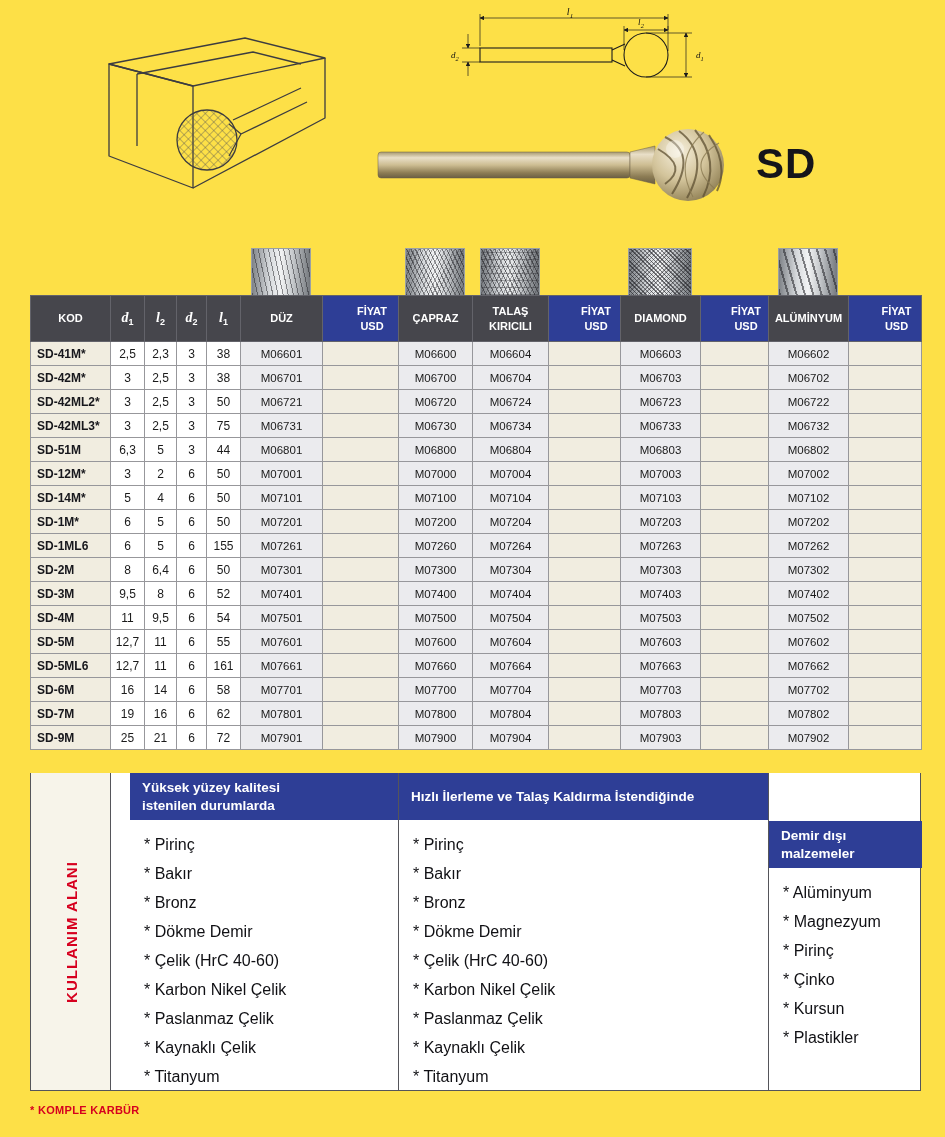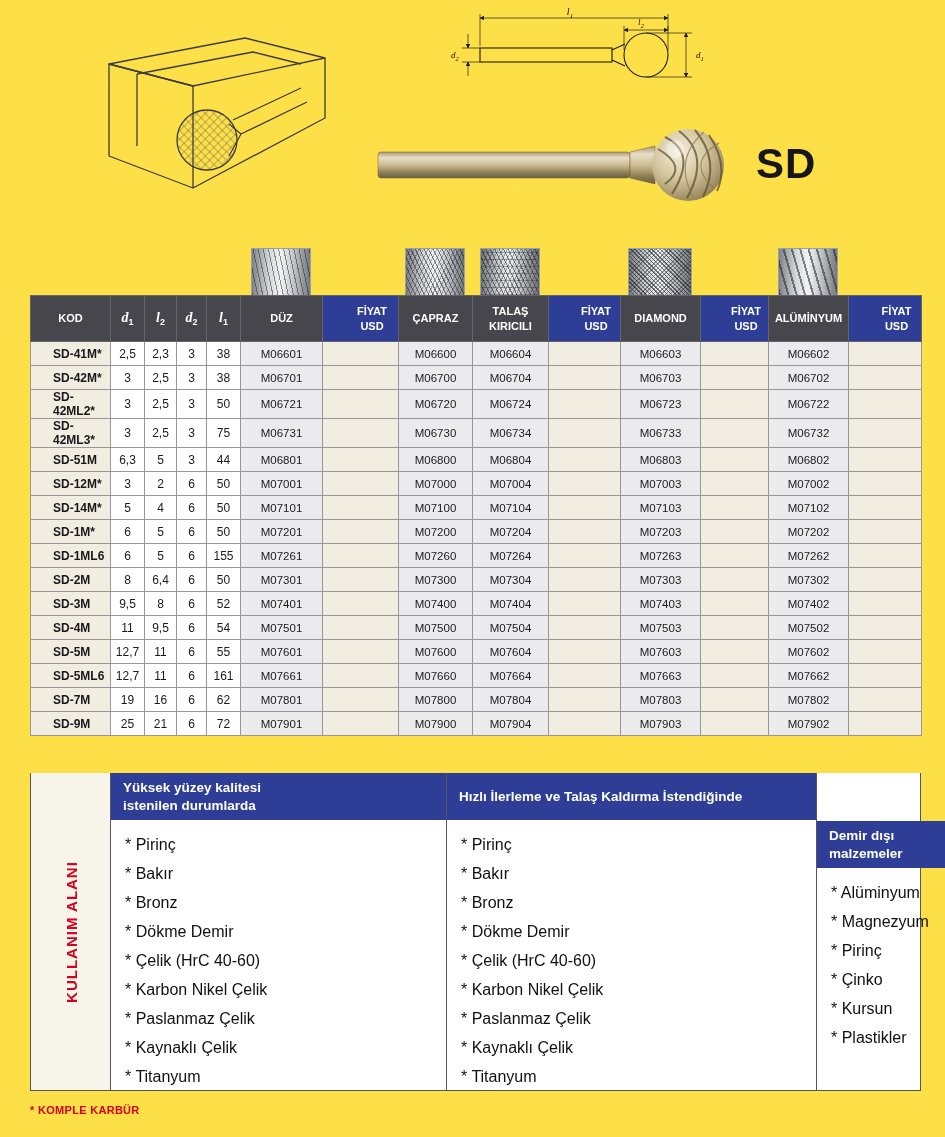--- a/index.html
+++ b/index.html
@@ -37,21 +37,21 @@
 
   
   .spec-table{position:absolute;left:30px;top:295px;border-collapse:collapse;table-layout:fixed;}
   .spec-table th{color:#fff;font-size:11px;font-weight:700;height:46px;border:1px solid #63636a;
     white-space:pre-line;text-align:center;vertical-align:middle;line-height:1.3;padding:0 1px;}
   th.hv-dark{background:#46464c;}
   th.hv-blue{background:#2e3e96;padding-left:24px;}
   th i{font-family:"Liberation Serif",serif;font-style:italic;font-size:14px;font-weight:700;}
   th sub{font-size:9px;}
   .spec-table td{border:1px solid #97979b;height:24px;font-size:12px;text-align:center;color:#1a1a1a;overflow:hidden;}
-  td.kod{background:#f1ede0;font-weight:700;text-align:left;padding-left:22px;font-size:12px;color:#17171c;}
+  td.kod{background:#f1ede0;font-weight:700;text-align:left;padding-left:6px;font-size:12px;color:#17171c;}
   td.num{background:#ffffff;}
   td.code{background:#ebebee;font-size:11.5px;}
   td.fiyat{background:#f1ede0;}
 
   
   .usage{position:absolute;left:30px;top:773px;width:891px;height:318px;display:flex;border:1px solid #55555a;border-top:none;background:#fff;}
   .usage-side{width:80px;background:#f7f4ea;position:relative;border-right:1px solid #55555a;flex:0 0 auto;}
   .usage-side span{position:absolute;left:50%;top:50%;transform:translate(-50%,-50%) rotate(-90deg);
     white-space:nowrap;color:#d6001f;font-weight:700;font-size:15px;letter-spacing:1px;}
   .usage-col{border-right:1px solid #55555a;display:flex;flex-direction:column;flex:0 0 auto;}
@@ -418,20 +418,36 @@
           <td class="fiyat"></td>
           <td class="code">M07660</td>
           <td class="code">M07664</td>
           <td class="fiyat"></td>
           <td class="code">M07663</td>
           <td class="fiyat"></td>
           <td class="code">M07662</td>
           <td class="fiyat"></td>
         </tr>
         <tr>
+          <td class="kod">SD-6M</td>
+          <td class="num">16</td>
+          <td class="num">14</td>
+          <td class="num">6</td>
+          <td class="num">58</td>
+          <td class="code">M07701</td>
+          <td class="fiyat"></td>
+          <td class="code">M07700</td>
+          <td class="code">M07704</td>
+          <td class="fiyat"></td>
+          <td class="code">M07703</td>
+          <td class="fiyat"></td>
+          <td class="code">M07702</td>
+          <td class="fiyat"></td>
+        </tr>
+        <tr>
           <td class="kod">SD-7M</td>
           <td class="num">19</td>
           <td class="num">16</td>
           <td class="num">6</td>
           <td class="num">62</td>
           <td class="code">M07801</td>
           <td class="fiyat"></td>
           <td class="code">M07800</td>
           <td class="code">M07804</td>
           <td class="fiyat"></td>
@@ -457,21 +473,21 @@
           <td class="fiyat"></td>
         </tr>
       </tbody>
   </table>
 
   <div class="usage">
     <div class="usage-side">
       <span>KULLANIM ALANI</span>
     </div>
     <div id="usage-cols" style="display:flex">
-        <div class="usage-col" style="width: 336px;">
+        <div class="usage-col" style="width: 288px; padding-left: 19px;">
           <div class="usage-head">Yüksek yüzey kalitesi
 istenilen durumlarda</div>
           <div class="usage-list">
             <div class="usage-item">* Pirinç</div>
             <div class="usage-item">* Bakır</div>
             <div class="usage-item">* Bronz</div>
             <div class="usage-item">* Dökme Demir</div>
             <div class="usage-item">* Çelik (HrC 40-60)</div>
             <div class="usage-item">* Karbon Nikel Çelik</div>
             <div class="usage-item">* Paslanmaz Çelik</div>

